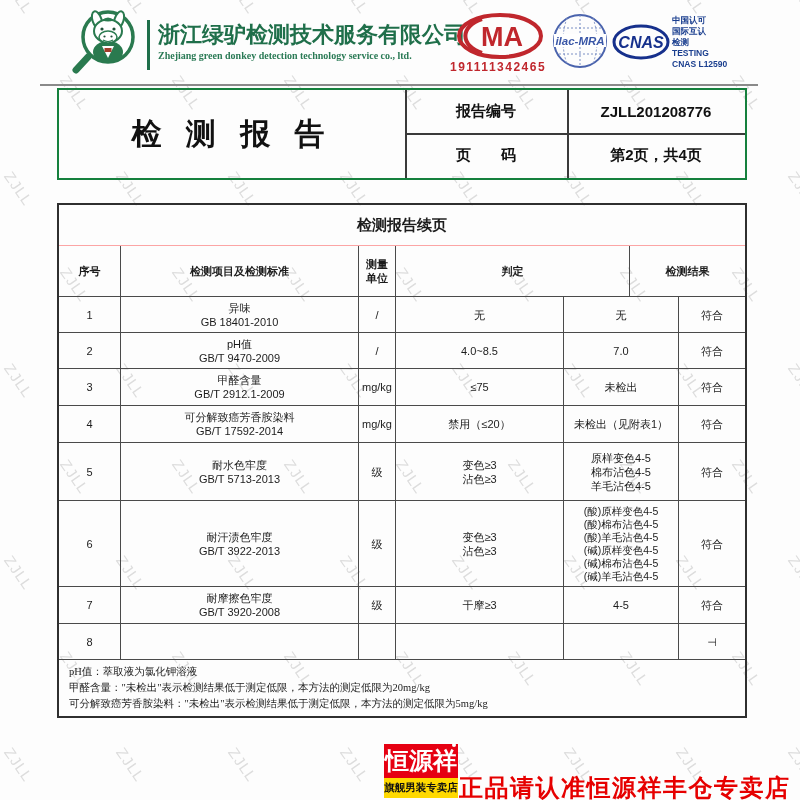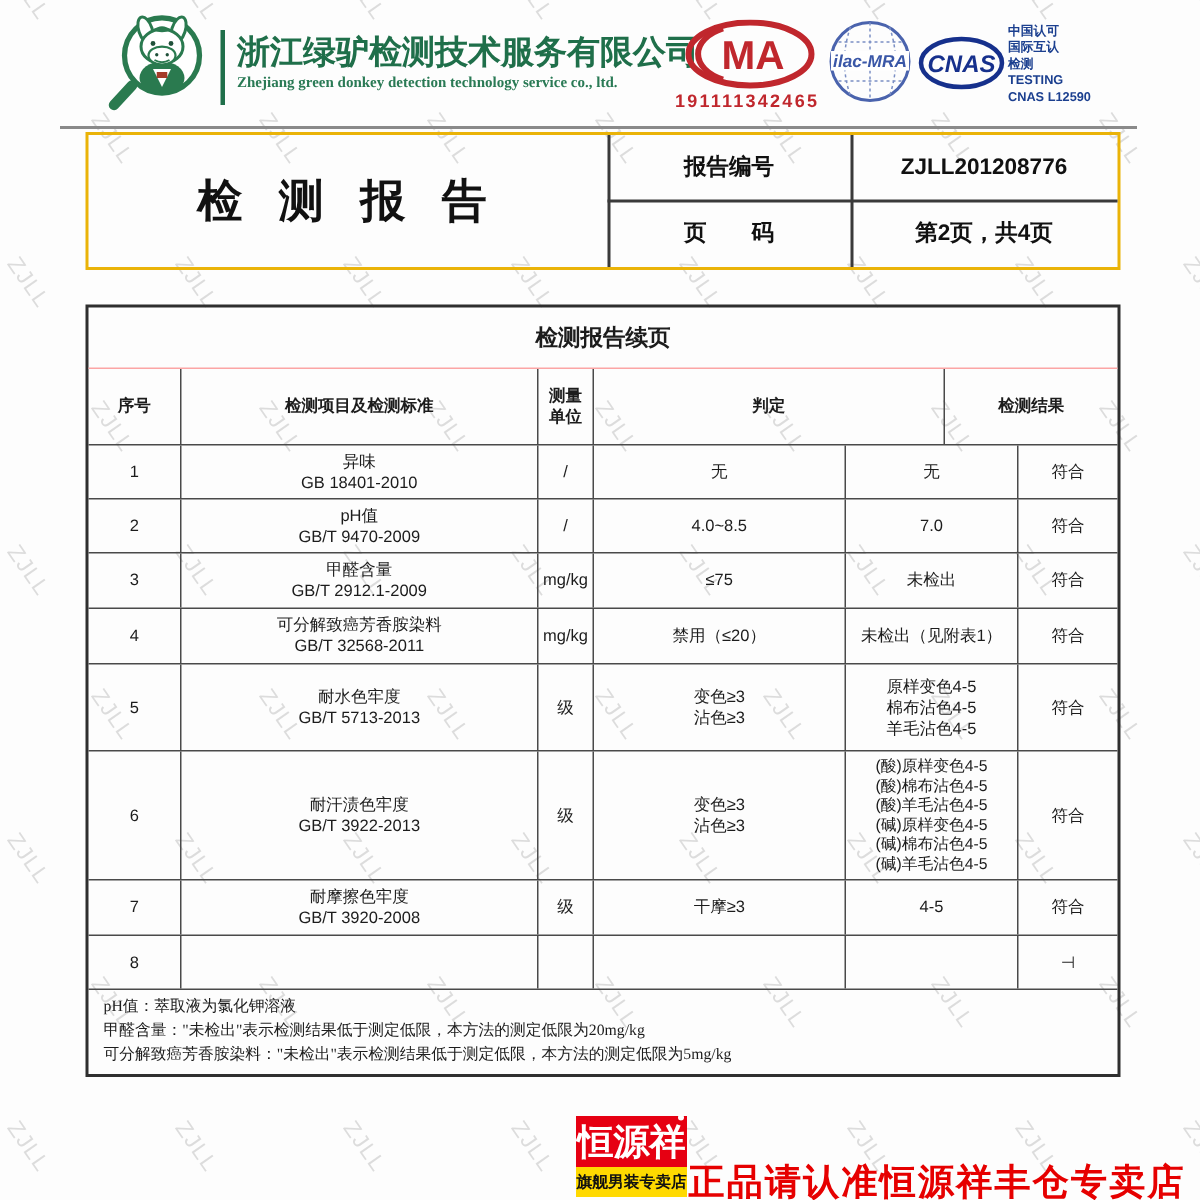--- a/index.html
+++ b/index.html
@@ -19,21 +19,21 @@
   #company-en{position:absolute;left:158px;top:50px;font-family:"Liberation Serif","DejaVu Serif",serif;
       font-size:10px;font-weight:bold;color:#2a7a55;white-space:nowrap;}
   #cma{position:absolute;left:452px;top:13px;}
   #cma-number{position:absolute;left:450px;top:60px;font-size:12px;color:#c0272d;letter-spacing:1.5px;font-weight:bold;}
   #ilac{position:absolute;left:551px;top:12px;}
   #cnas{position:absolute;left:612px;top:22px;}
   #cnas-text{position:absolute;left:672px;top:15px;font-size:8.5px;line-height:11px;font-weight:bold;
       color:#1b3f8f;white-space:pre-line;}
   #head-rule{position:absolute;left:40px;top:84px;width:718px;height:2px;background:#8a8a8a;z-index:2;}
   
-  #rpt{position:absolute;left:57px;top:88px;width:690px;height:92px;border:2px solid #eab308;
+  #rpt{position:absolute;left:57px;top:88px;width:690px;height:92px;border:2px solid #15803d;
        box-sizing:border-box;z-index:2;}
   #rpt-title{position:absolute;left:0;top:0;width:346px;height:88px;display:flex;align-items:center;
        justify-content:center;font-size:30px;font-weight:bold;letter-spacing:8px;color:#111;}
   .rpt-v{position:absolute;top:0;width:1.5px;height:88px;background:#3a3a3a;}
   #rpt-h{position:absolute;left:346px;top:43px;width:340px;height:1.5px;background:#3a3a3a;}
   .rpt-cell{position:absolute;display:flex;align-items:center;justify-content:center;
        font-size:15px;font-weight:bold;color:#111;}
   
   #tbl{position:absolute;left:57px;top:203px;width:690px;border:2px solid #2f2f2f;box-sizing:border-box;
        z-index:2;background:transparent;}
@@ -231,21 +231,21 @@
       <div class="t-cell c1">甲醛含量
 GB/T 2912.1-2009</div>
       <div class="t-cell c2">mg/kg</div>
       <div class="t-cell c3">≤75</div>
       <div class="t-cell c4">未检出</div>
       <div class="t-cell c5">符合</div>
     </div>
     <div class="t-row" style="height:36px;">
       <div class="t-cell c0">4</div>
       <div class="t-cell c1">可分解致癌芳香胺染料
-GB/T 32568-2011</div>
+GB/T 17592-2014</div>
       <div class="t-cell c2">mg/kg</div>
       <div class="t-cell c3">禁用（≤20）</div>
       <div class="t-cell c4">未检出（见附表1）</div>
       <div class="t-cell c5">符合</div>
     </div>
     <div class="t-row" style="height:57px;">
       <div class="t-cell c0">5</div>
       <div class="t-cell c1">耐水色牢度
 GB/T 5713-2013</div>
       <div class="t-cell c2">级</div>

